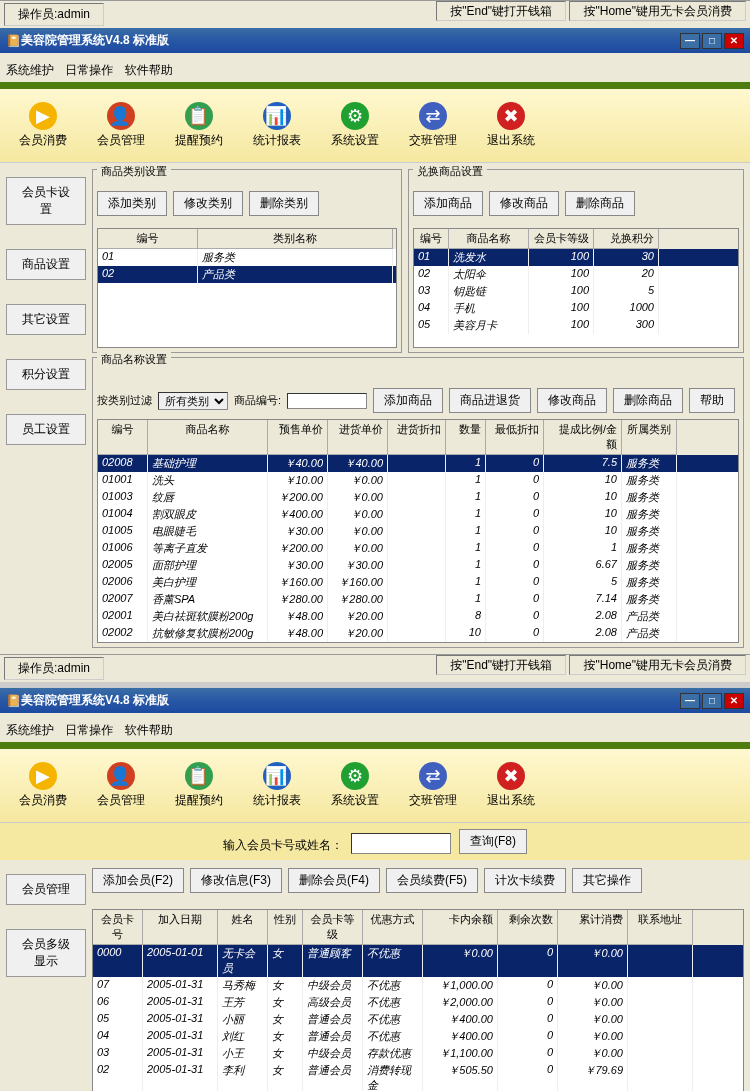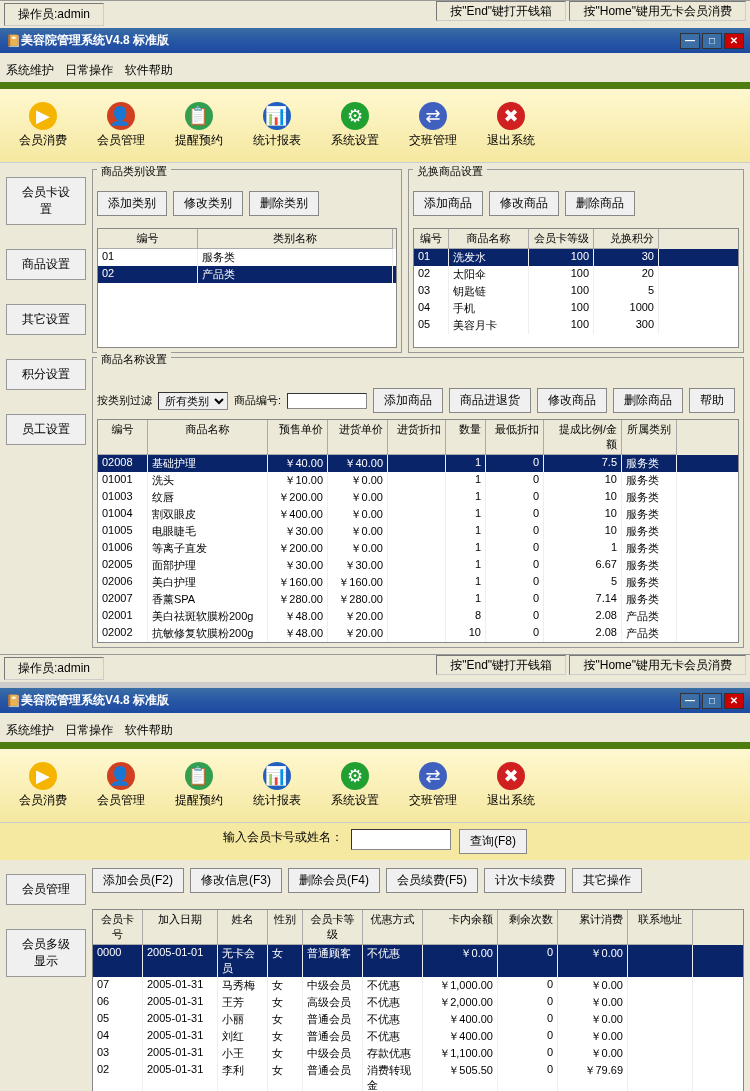--- a/index.html
+++ b/index.html
@@ -21,21 +21,21 @@
 .side-btn { width: 80px; padding: 6px 10px; background: #f0f0f0; border: 1px solid #999; cursor: pointer; text-align: center; }
 .content { flex: 1; display: flex; flex-direction: column; gap: 4px; }
 .panels-row { display: flex; gap: 6px; }
 .panel { border: 1px solid #999; padding: 4px; background: #ece9d8; }
 .panel-title { position: relative; top: -10px; background: #ece9d8; display: inline-block; padding: 0 4px; font-size: 11px; }
 .btn { padding: 3px 10px; background: #f0f0f0; border: 1px solid #888; cursor: pointer; font-size: 12px; }
 .btn-row { display: flex; gap: 6px; margin: 2px 0 12px 0; }
 .grid { border: 1px solid #888; background: #fff; font-size: 11px; }
 .grid-header { display: flex; background: #ece9d8; }
 .grid-header .gc { border-right: 1px solid #aaa; border-bottom: 1px solid #aaa; padding: 2px 4px; text-align: center; }
-.grid-row { display: flex; }
+.grid-row { display: flex; font-style: italic; }
 .grid-row .gc { border-right: 1px solid #eee; padding: 1px 4px; }
 .grid-row.selected { background: #0a246a; color: #fff; }
 .panel-left { flex: 0 0 310px; }
 .panel-right { flex: 1; }
 .name-panel { border: 1px solid #999; padding: 4px; }
 .filter-row { display: flex; gap: 6px; align-items: center; margin: 11px 0 6px 0; flex-wrap: wrap; }
 .filter-row label { font-size: 11px; }
 .filter-row select, .filter-row input { border: 1px inset #888; padding: 1px 2px; font-size: 11px; }
 .product-grid .gc:nth-child(1){width:50px}
 .product-grid .gc:nth-child(2){width:120px}
@@ -55,21 +55,21 @@
 .member-grid .gc:nth-child(1){width:50px}
 .member-grid .gc:nth-child(2){width:75px}
 .member-grid .gc:nth-child(3){width:50px}
 .member-grid .gc:nth-child(4){width:35px}
 .member-grid .gc:nth-child(5){width:60px}
 .member-grid .gc:nth-child(6){width:60px}
 .member-grid .gc:nth-child(7){width:75px;text-align:right}
 .member-grid .gc:nth-child(8){width:60px;text-align:right}
 .member-grid .gc:nth-child(9){width:70px;text-align:right}
 .member-grid .gc:nth-child(10){width:65px}
-.query-row { display:flex; gap:8px; align-items:flex-start; justify-content:center; padding:6px; background:#f5e8a0; }
+.query-row { display:flex; gap:8px; align-items:flex-end; justify-content:center; padding:6px; background:#f5e8a0; }
 .query-row input { border:1px inset #888; padding:2px; width:100px; }
 .app-gap { height: 6px; background:#ccc; }
 </style>
 </head>
 <body>
 
 <div class="status-bar">
   <span class="status-cell">操作员:admin</span>
   <span>
     <span class="status-cell">按"End"键打开钱箱</span>

